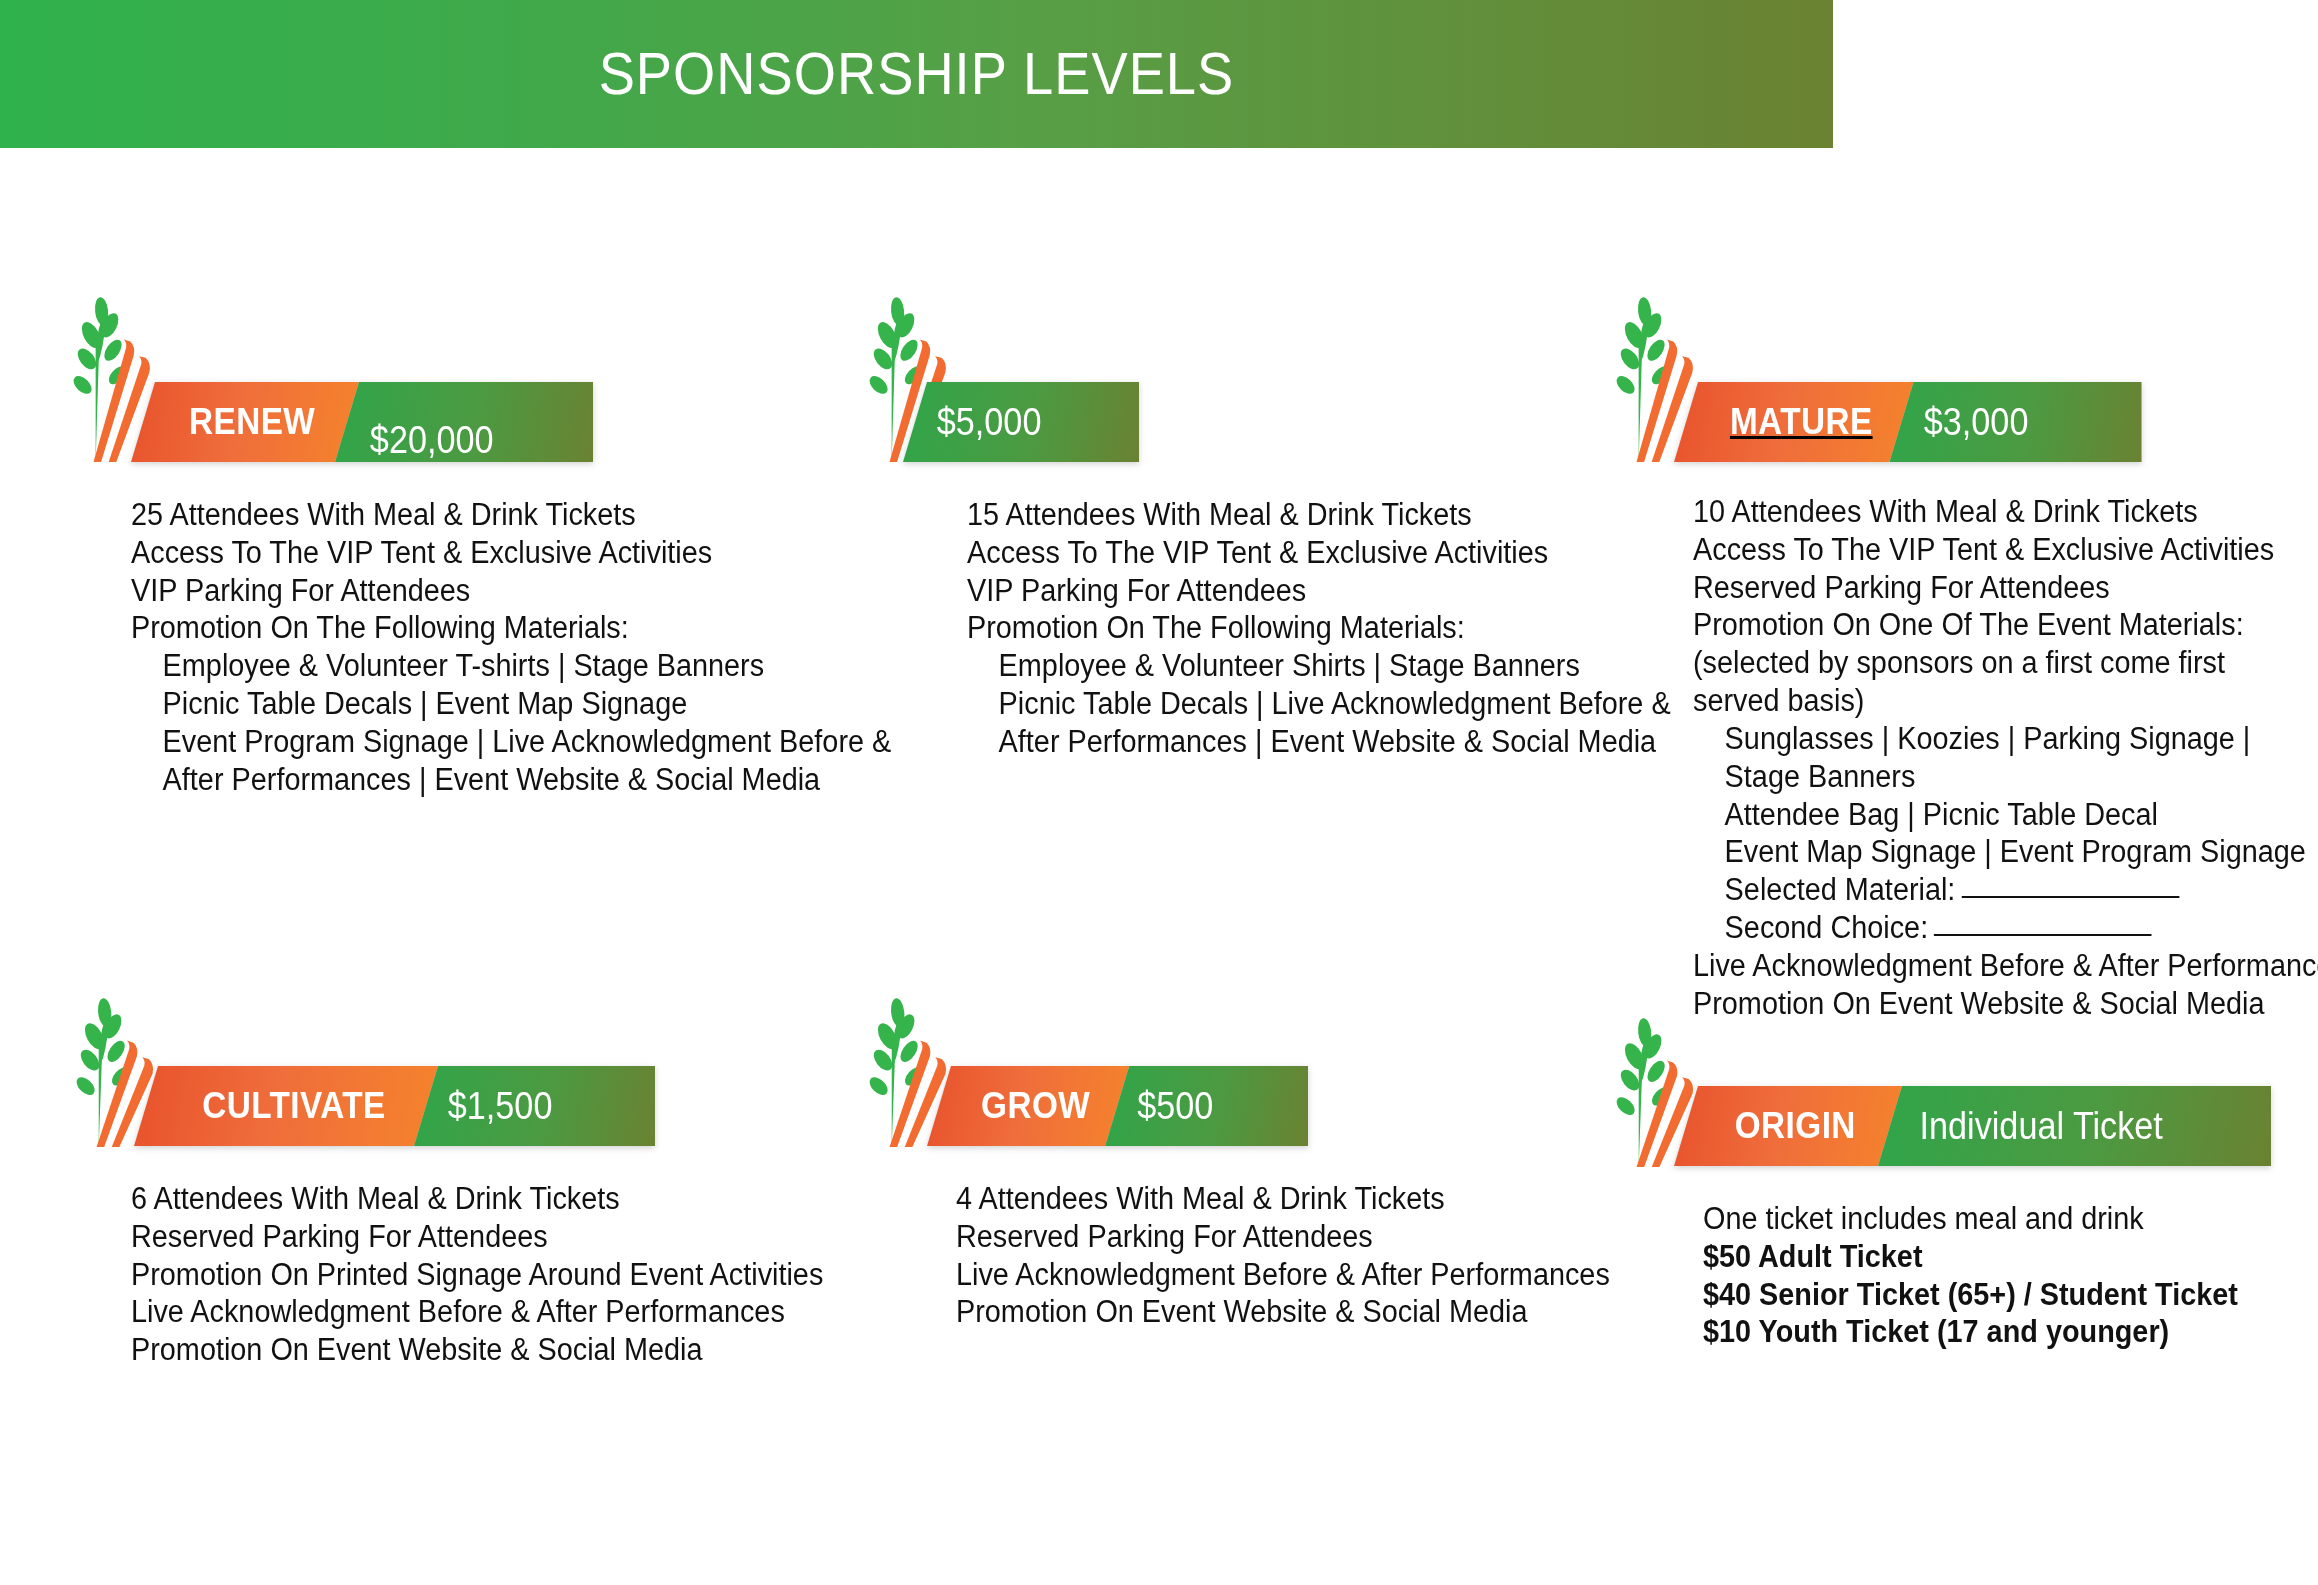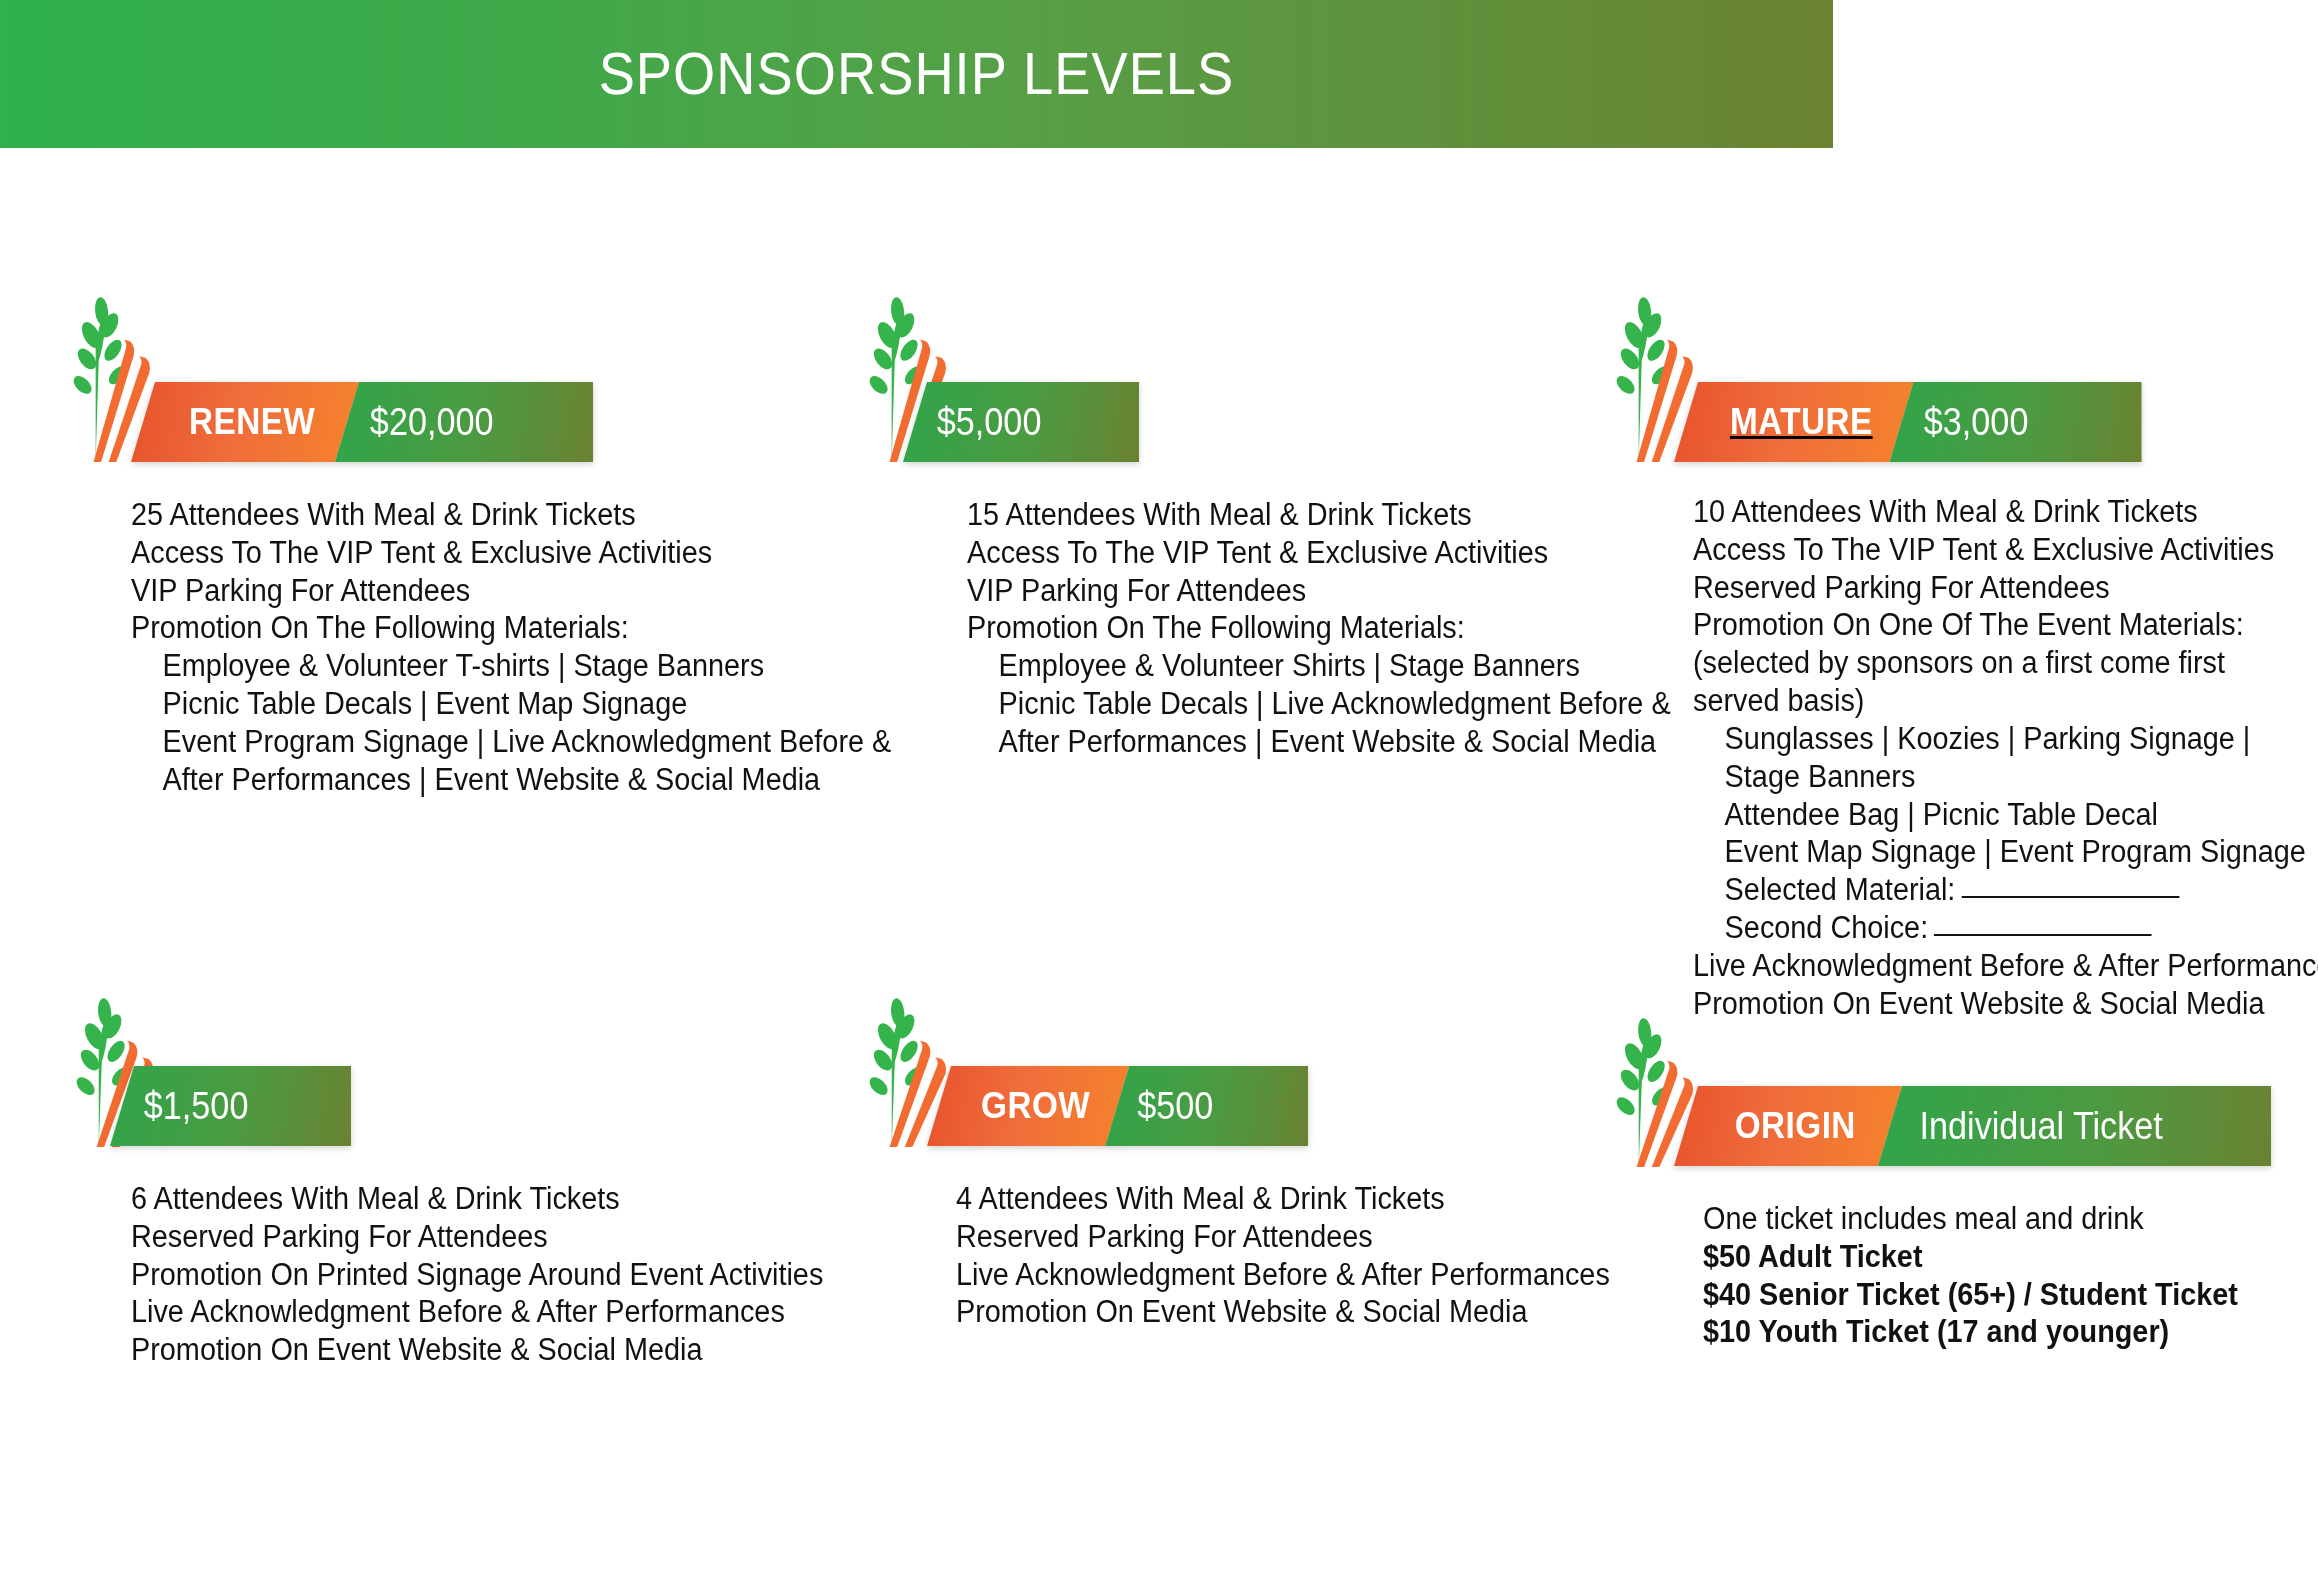--- a/index.html
+++ b/index.html
@@ -111,21 +111,21 @@
     <g fill="#f26b30">
       <path d="M150 108 q10 10 6 26 L96 330 l-14 0 L142 120 q2-10-4-16 z"></path>
       <path d="M178 138 q11 10 7 27 L124 330 l-14 0 L170 150 q2-9-4-15 z"></path>
     </g>
   </svg>
       </div>
       <div class="banner" style="top: 234px;">
         <div class="banner-name" style="min-width: 228px;">
           <span>RENEW</span>
         </div>
-        <div class="banner-price" style="min-width: 258px;">
+        <div class="banner-price" style="min-width: 258px; align-items: flex-end;">
           <span>$20,000</span>
         </div>
       </div>
       <div class="body-list" style="top: 348px; left: 82px;">
         <div class="line"><span>25 Attendees With Meal &amp; Drink Tickets</span></div>
         <div class="line"><span>Access To The VIP Tent &amp; Exclusive Activities</span></div>
         <div class="line"><span>VIP Parking For Attendees</span></div>
         <div class="line"><span>Promotion On The Following Materials:</span></div>
         <div class="line indent"><span>Employee &amp; Volunteer T-shirts | Stage Banners</span></div>
         <div class="line indent"><span>Picnic Table Decals | Event Map Signage</span></div>
@@ -227,20 +227,23 @@
       <ellipse cx="62" cy="188" rx="12" ry="20" transform="rotate(-46 62 188)"></ellipse>
       <ellipse cx="126" cy="170" rx="11" ry="20" transform="rotate(42 126 170)"></ellipse>
     </g>
     <g fill="#f26b30">
       <path d="M150 108 q10 10 6 26 L96 300 l-14 0 L142 120 q2-10-4-16 z"></path>
       <path d="M178 138 q11 10 7 27 L124 300 l-14 0 L170 150 q2-9-4-15 z"></path>
     </g>
   </svg>
       </div>
       <div class="banner" style="top: 918px;">
+        <div class="banner-name" style="min-width: 304px;">
+          <span>CULTIVATE</span>
+        </div>
         <div class="banner-price" style="min-width: 241px;">
           <span>$1,500</span>
         </div>
       </div>
       <div class="body-list" style="top: 1032px; left: 79px;">
         <div class="line"><span>6 Attendees With Meal &amp; Drink Tickets</span></div>
         <div class="line"><span>Reserved Parking For Attendees</span></div>
         <div class="line"><span>Promotion On Printed Signage Around Event Activities</span></div>
         <div class="line"><span>Live Acknowledgment Before &amp; After Performances</span></div>
         <div class="line"><span>Promotion On Event Website &amp; Social Media</span></div>

